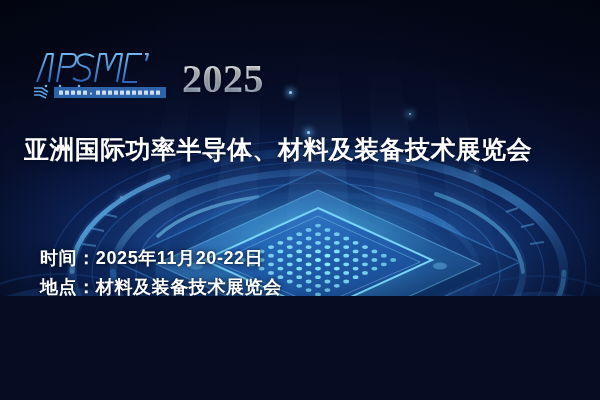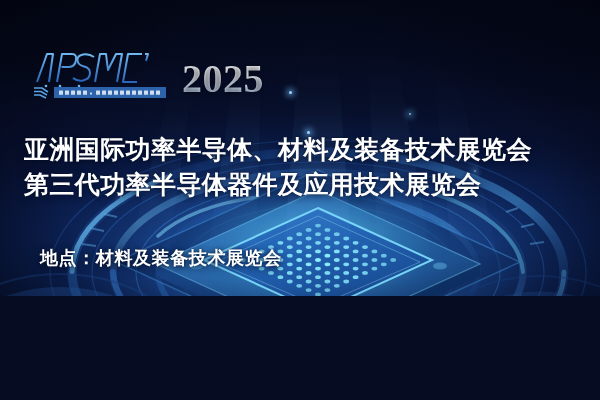--- a/index.html
+++ b/index.html
@@ -75,20 +75,21 @@
 
   .titles{ position:absolute; left:24px; top:132px; }
   .title-line{
     color:#ffffff;
     font-size:25px;
     line-height:35px;
     font-weight:700;
     letter-spacing:0.4px;
     white-space:nowrap;
     text-shadow:0 2px 7px rgba(0,12,40,.85), 0 0 2px rgba(0,0,0,.5);
+    text-align:center;
   }
 
   .info{ position:absolute; left:40px; top:244px; }
   .info-line{
     color:#ffffff;
     font-size:18px;
     line-height:29px;
     font-weight:700;
     letter-spacing:0.6px;
     white-space:nowrap;
@@ -397,21 +398,21 @@
             <rect x="124" y="42.5" width="4" height="4.2" rx="0.5"></rect>
           </g>
         </svg>
       </div>
 
       <div class="year">2025</div>
     </div>
 
     <div class="titles">
       <div class="title-line">亚洲国际功率半导体、材料及装备技术展览会</div>
-      <div class="title-line">第三代功率半导体器件及应用技术展览会</div>
     </div>
 
     <div class="info">
+      <div class="info-line">时间：2025年11月20-22日</div>
       <div class="info-line">地点：材料及装备技术展览会</div>
     </div>
 
   </div>
 </div>
 
 </body></html>

